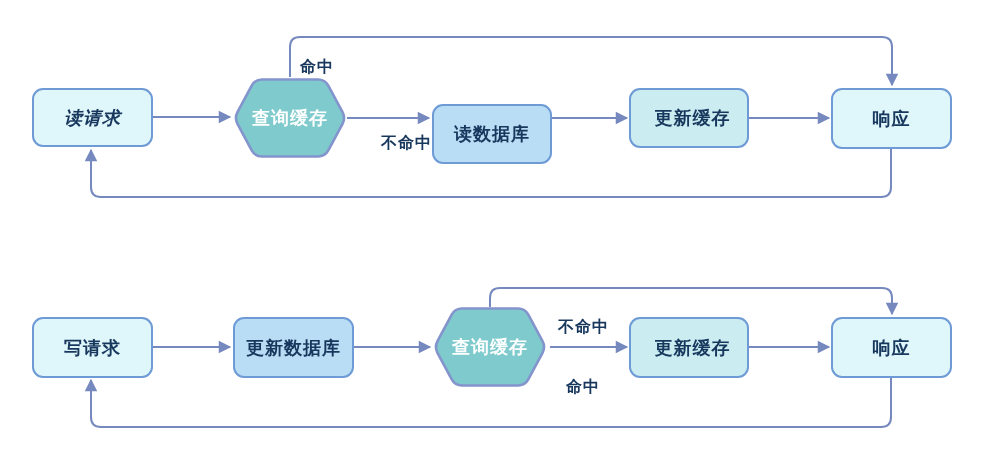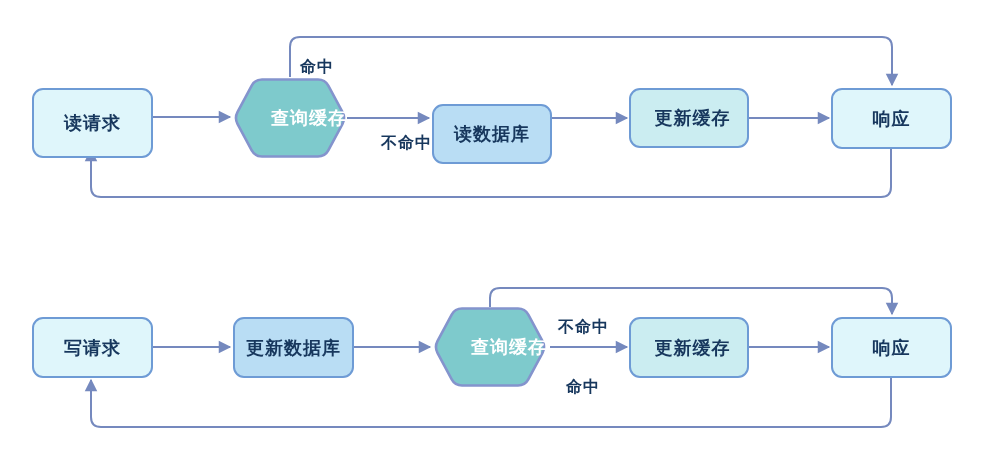--- a/index.html
+++ b/index.html
@@ -21,21 +21,21 @@
     color:var(--text);
     letter-spacing:1px;
   }
   .box{
     border:2px solid var(--node-border);
     border-radius:11px;
   }
   .box.pale{background:var(--pale-fill);}
   .box.teal{background:var(--teal-fill);padding-left:7px;}
   .box.blue{background:var(--blue-fill);}
-  .hex{border:none;background:transparent;justify-content:flex-end;}
+  .hex{border:none;background:transparent;}
   .hex svg{position:absolute;left:0;top:0;width:100%;height:100%;}
   .hex .hexshape{fill:var(--hex-fill);stroke:var(--hex-border);stroke-width:2.6;}
   .hex span{position:relative;color:#ffffff;}
   .edge-label{
     position:absolute;
     font-weight:bold;font-size:16px;
     color:var(--text);
     white-space:nowrap;
     letter-spacing:1px;
     margin-top:8px;
@@ -61,21 +61,21 @@
     <path class="line" d="M891,149 L891,187 Q891,197 881,197 L101,197 Q91,197 91,187 L91,150" marker-end="url(#arrow)"></path>
 
     <path class="line" d="M153,347 L230,347" marker-end="url(#arrow)"></path>
     <path class="line" d="M354,347 L430,347" marker-end="url(#arrow)"></path>
     <path class="line" d="M550,347 L627,347" marker-end="url(#arrow)"></path>
     <path class="line" d="M749,347 L829,347" marker-end="url(#arrow)"></path>
     <path class="line" d="M490,307 L490,298 Q490,288 500,288 L882,288 Q892,288 892,298 L892,314" marker-end="url(#arrow)"></path>
     <path class="line" d="M891,378 L891,417 Q891,427 881,427 L101,427 Q91,427 91,417 L91,380" marker-end="url(#arrow)"></path>
   </svg>
 
-  <div class="node box pale" style="left:32px;top:88px;width:121px;height:70px;">
+  <div class="node box pale" style="left:32px;top:88px;width:121px;height:59px;font-style:italic;">
     <span>读请求</span>
   </div>
   <div class="node hex" style="left:233px;top:78px;width:114px;height:80px;">
     <svg viewBox="0 0 114 80">
       <path class="hexshape" d="M29,1.5 L85,1.5 Q92,1.5 95.3,7.6 L109.4,33.9 Q112.7,40 109.4,46.1 L95.3,72.4 Q92,78.5 85,78.5 L29,78.5 Q22,78.5 18.7,72.4 L4.6,46.1 Q1.3,40 4.6,33.9 L18.7,7.6 Q22,1.5 29,1.5 Z"></path>
     </svg>
     <span>查询缓存</span>
   </div>
   <div class="node box blue" style="left:432px;top:104px;width:120px;height:60px;">
     <span>读数据库</span>

